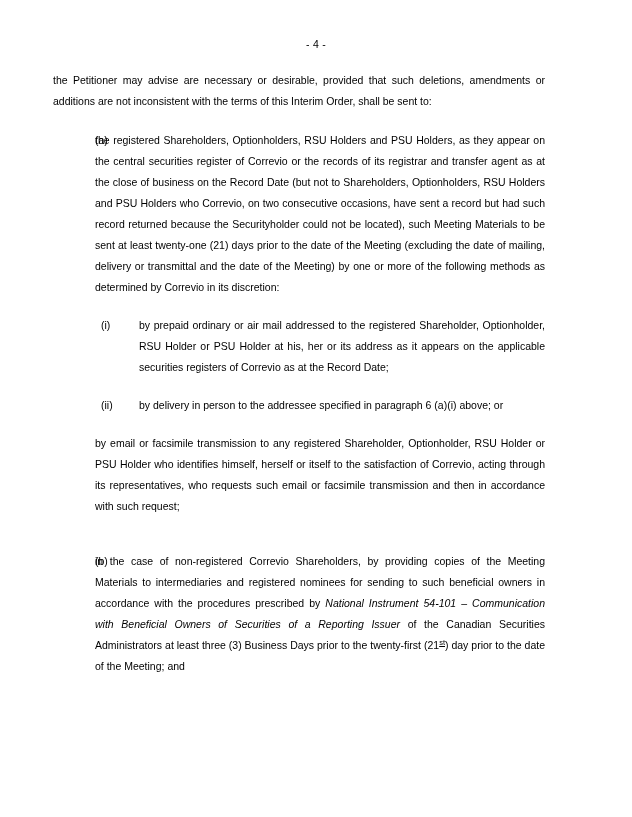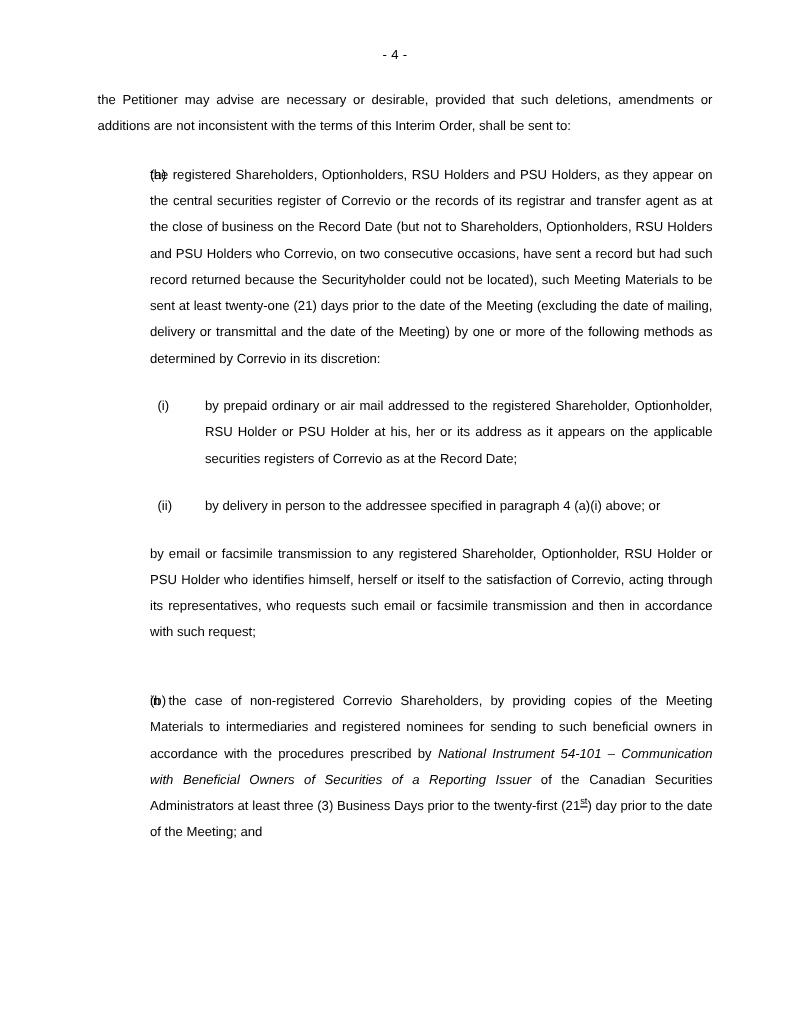--- a/index.html
+++ b/index.html
@@ -25,21 +25,21 @@
     left: 0;
     width: 632px;
     text-align: center;
     font-size: 10.5px;
     color: #000;
     letter-spacing: 0.3px;
   }
   .content {
     position: absolute;
     top: 70px;
-    left: 78px;
+    left: 53px;
     width: 492px;
   }
   p {
     margin: 0 0 0 0;
     font-size: 10.5px;
     line-height: 21px;
     color: #000;
     text-align: justify;
     text-justify: inter-word;
   }
@@ -111,21 +111,21 @@
           <div class="lvl2">
             <div class="marker">(i)</div>
             <div class="body">
               <p>by prepaid ordinary or air mail addressed to the registered Shareholder, Optionholder, RSU Holder or PSU Holder at his, her or its address as it appears on the applicable securities registers of Correvio as at the Record Date;</p>
             </div>
           </div>
 
           <div class="lvl2">
             <div class="marker">(ii)</div>
             <div class="body">
-              <p>by delivery in person to the addressee specified in paragraph 4 (a)(i) above; or</p>
+              <p>by delivery in person to the addressee specified in paragraph 6 (a)(i) above; or</p>
             </div>
           </div>
 
           <div class="lvl2">
             <div class="body">
               <p>by email or facsimile transmission to any registered Shareholder, Optionholder, RSU Holder or PSU Holder who identifies himself, herself or itself to the satisfaction of Correvio, acting through its representatives, who requests such email or facsimile transmission and then in accordance with such request;</p>
             </div>
           </div>
 
         </div>

